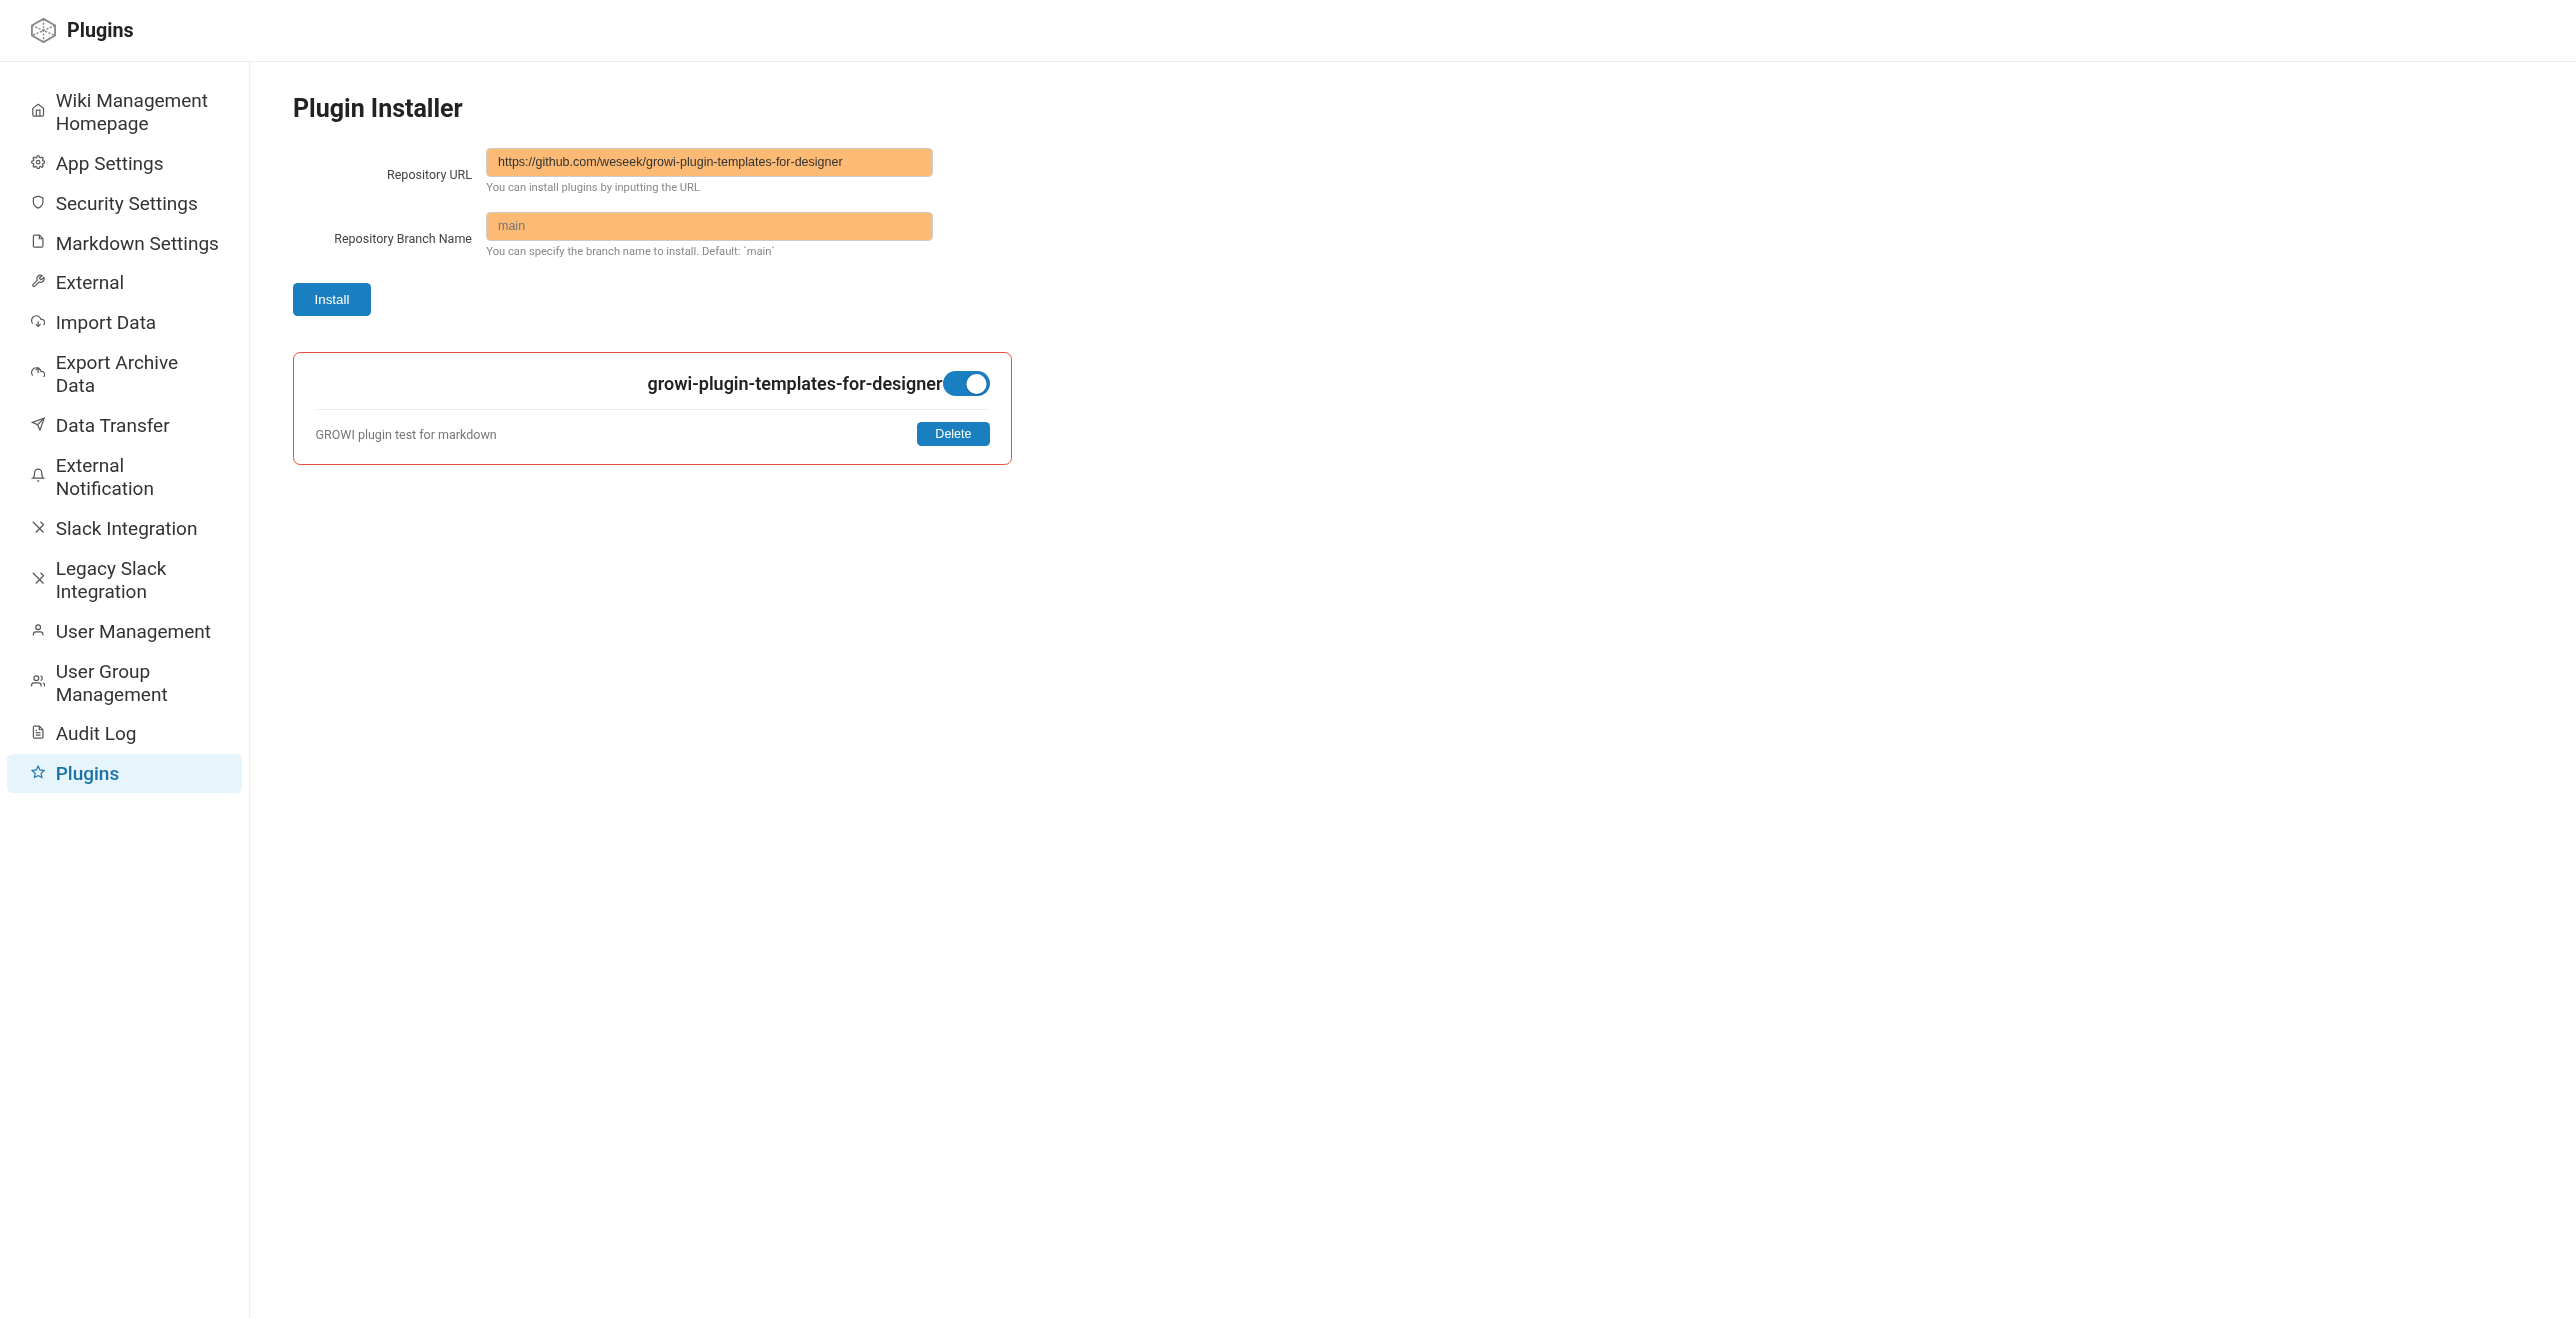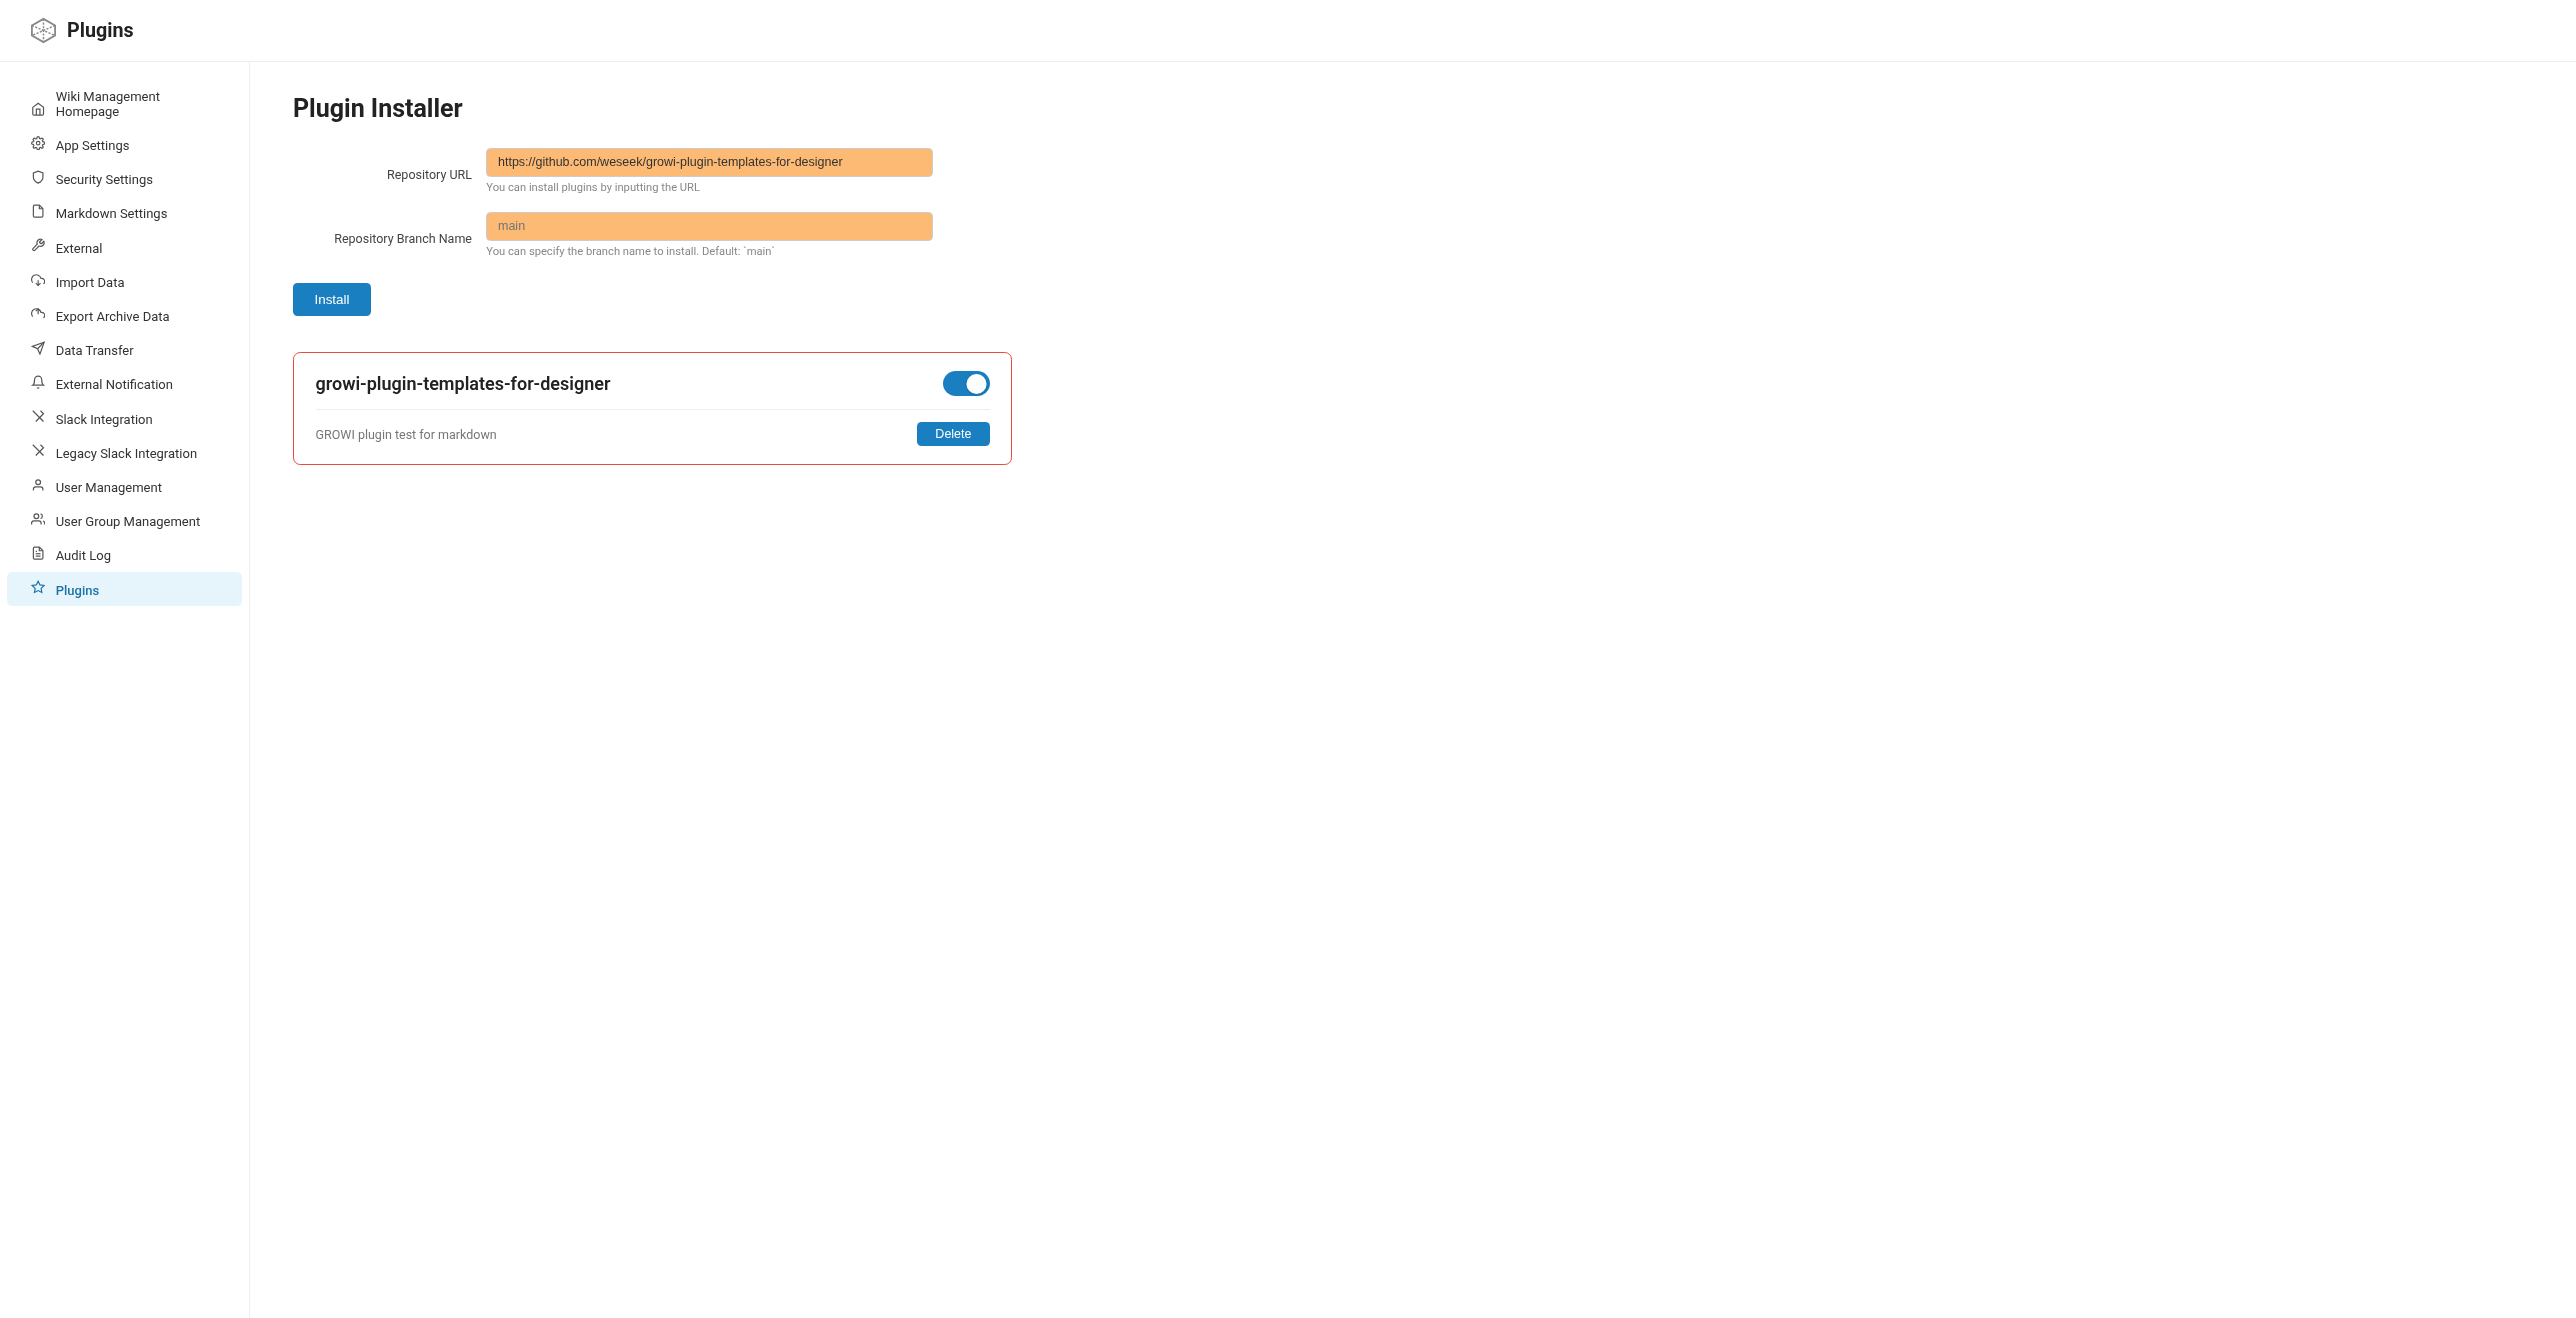--- a/index.html
+++ b/index.html
@@ -31,26 +31,26 @@
     }
     .sidebar {
       width: 250px;
       min-width: 215px;
       padding: 18px 0;
       border-right: 0.9px solid #eee;
       background: #fff;
     }
     .sidebar-item {
       display: flex;
-      align-items: flex-end;
+      align-items: center;
       gap: 9px;
       padding: 8px 21.5px;
       cursor: pointer;
       color: #333;
-      font-size: 13px;
+      font-size: 19px;
       border-radius: 5.4px;
       margin: 0.9px 7.2px;
       transition: background 0.15s;
     }
     .sidebar-item.active {
       background: #e6f4fb;
       color: #1a73a7;
       font-weight: 500;
     }
     .sidebar-icon {
@@ -136,21 +136,21 @@
     .plugin-card {
       border: 1.8px solid #e74c3c;
       border-radius: 7.2px;
       padding: 18px 21.5px;
       max-width: 733px;
       background: #fff;
     }
     .plugin-card-header {
       display: flex;
       align-items: center;
-      justify-content: space-between;
+      justify-content: flex-end;
       margin-bottom: 12.5px;
       padding-bottom: 12.5px;
       border-bottom: 0.9px solid #eee;
     }
     .plugin-name {
       font-size: 18px;
       font-weight: 600;
       color: #222;
     }
     .toggle {

